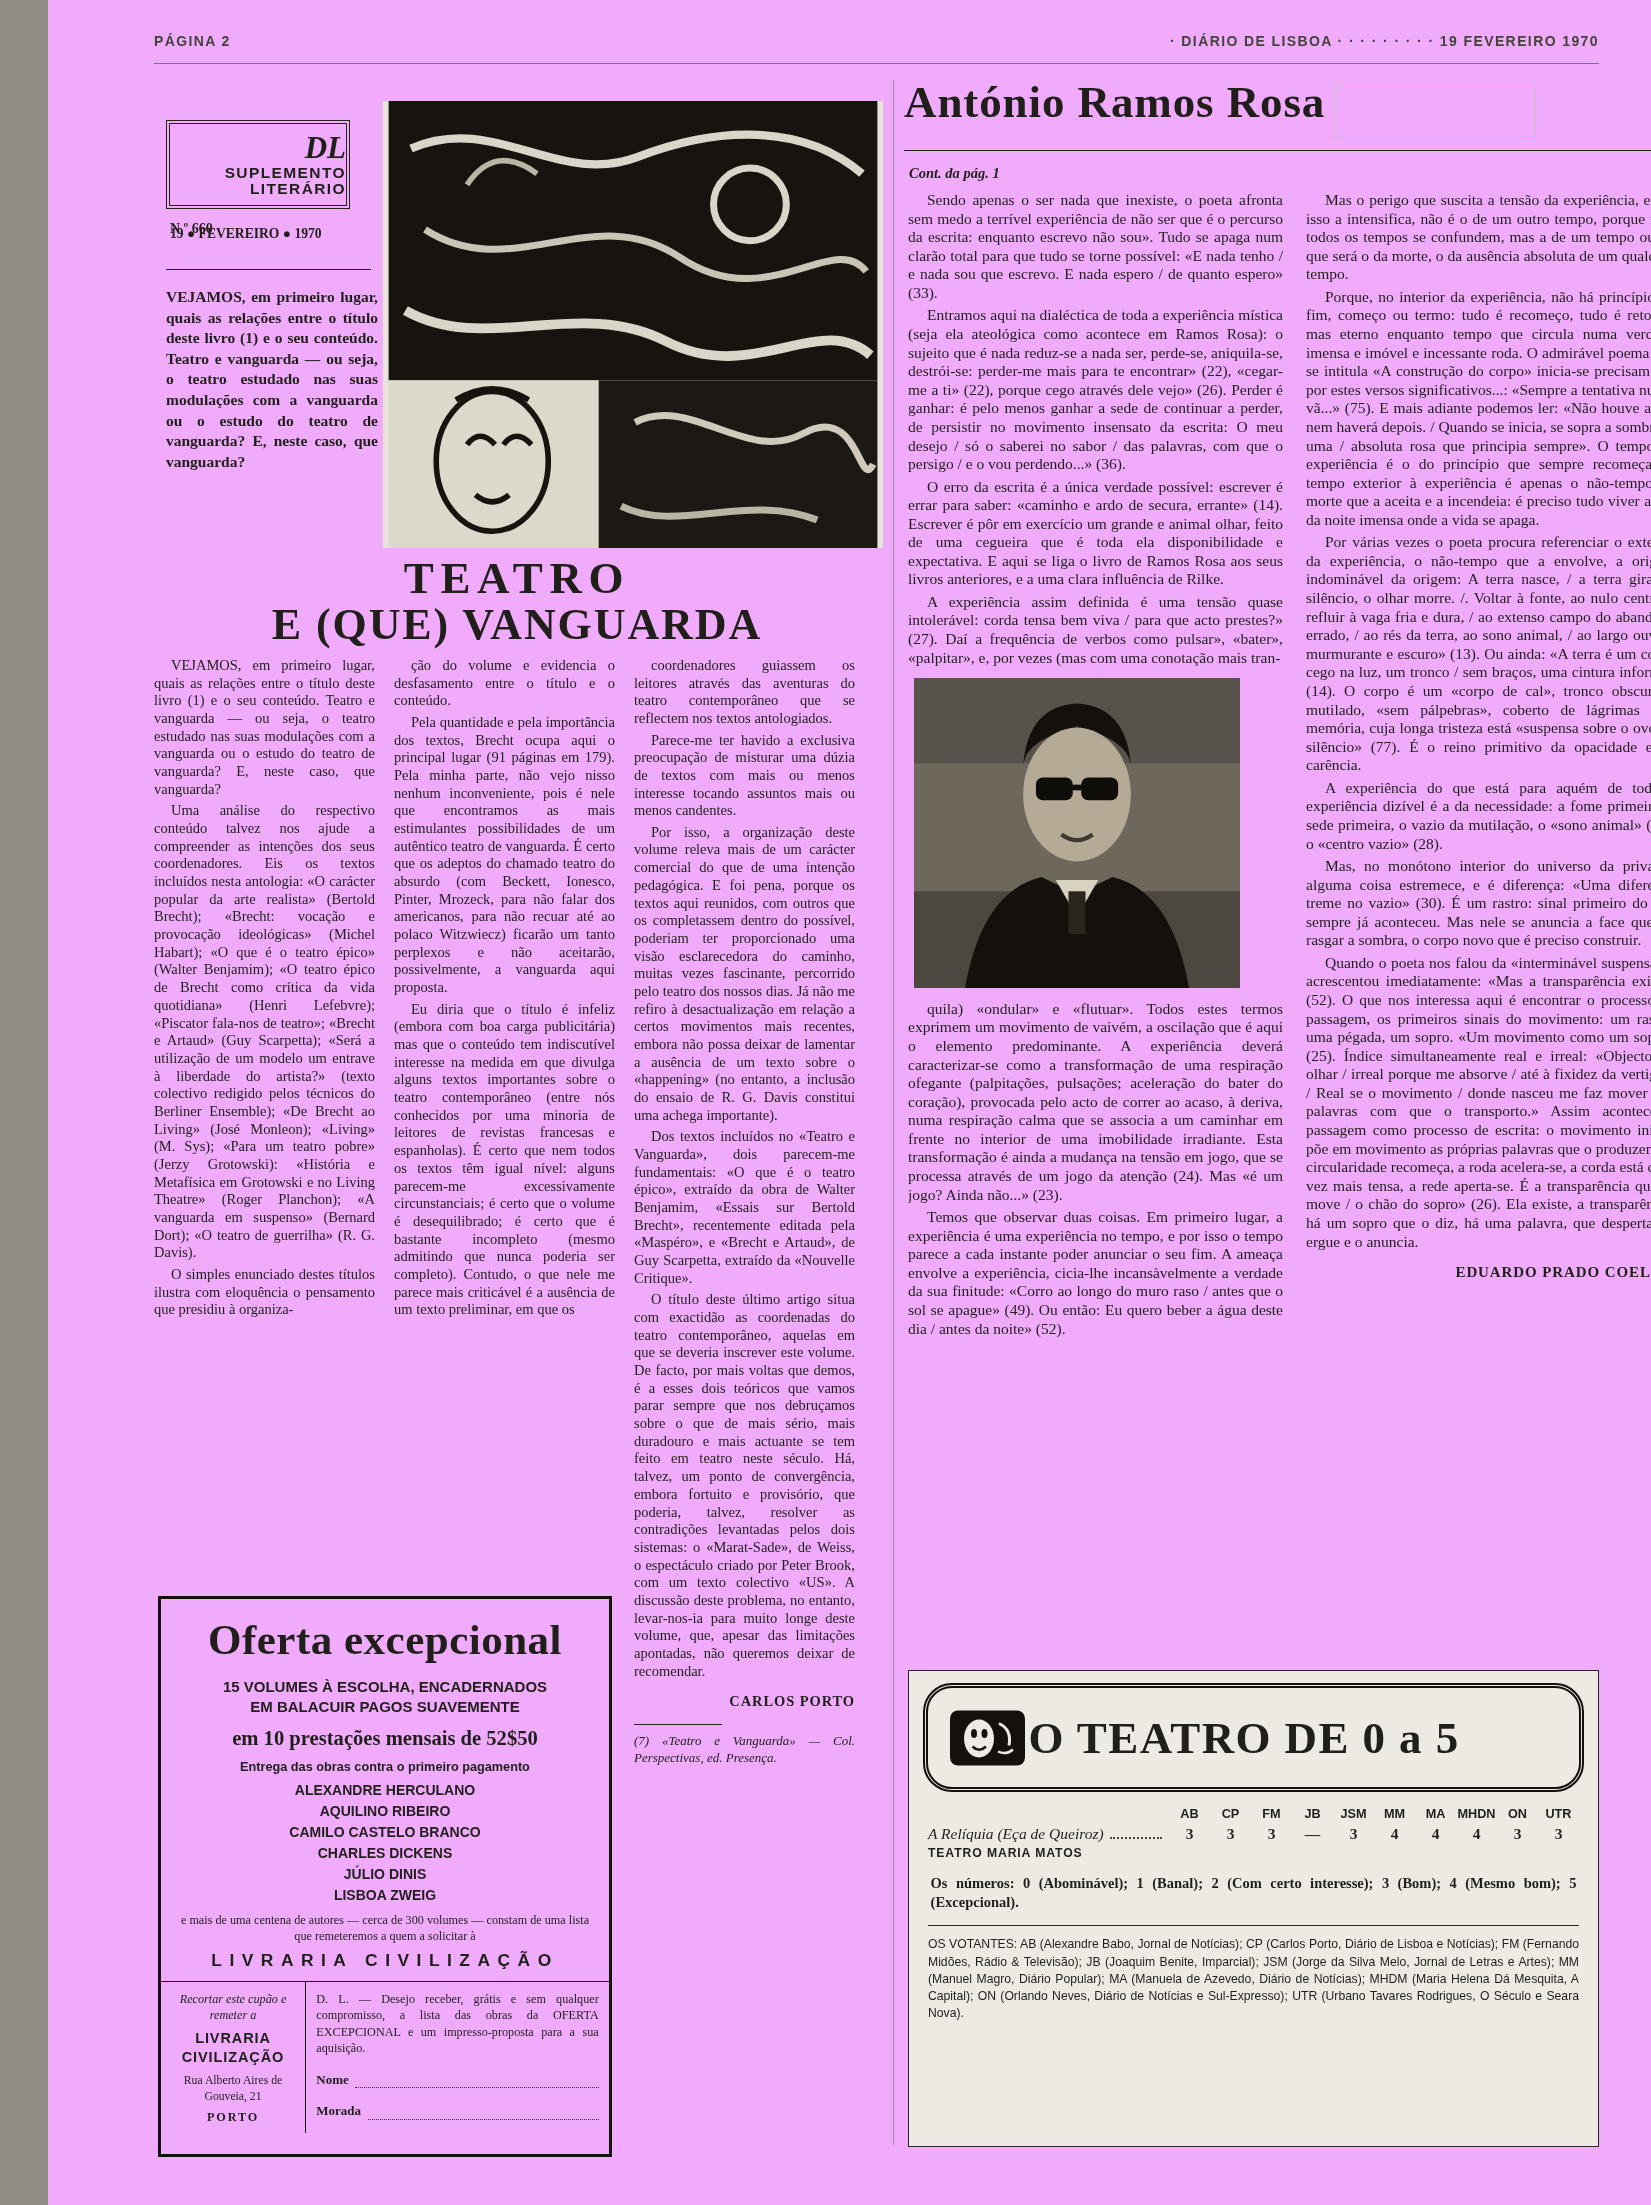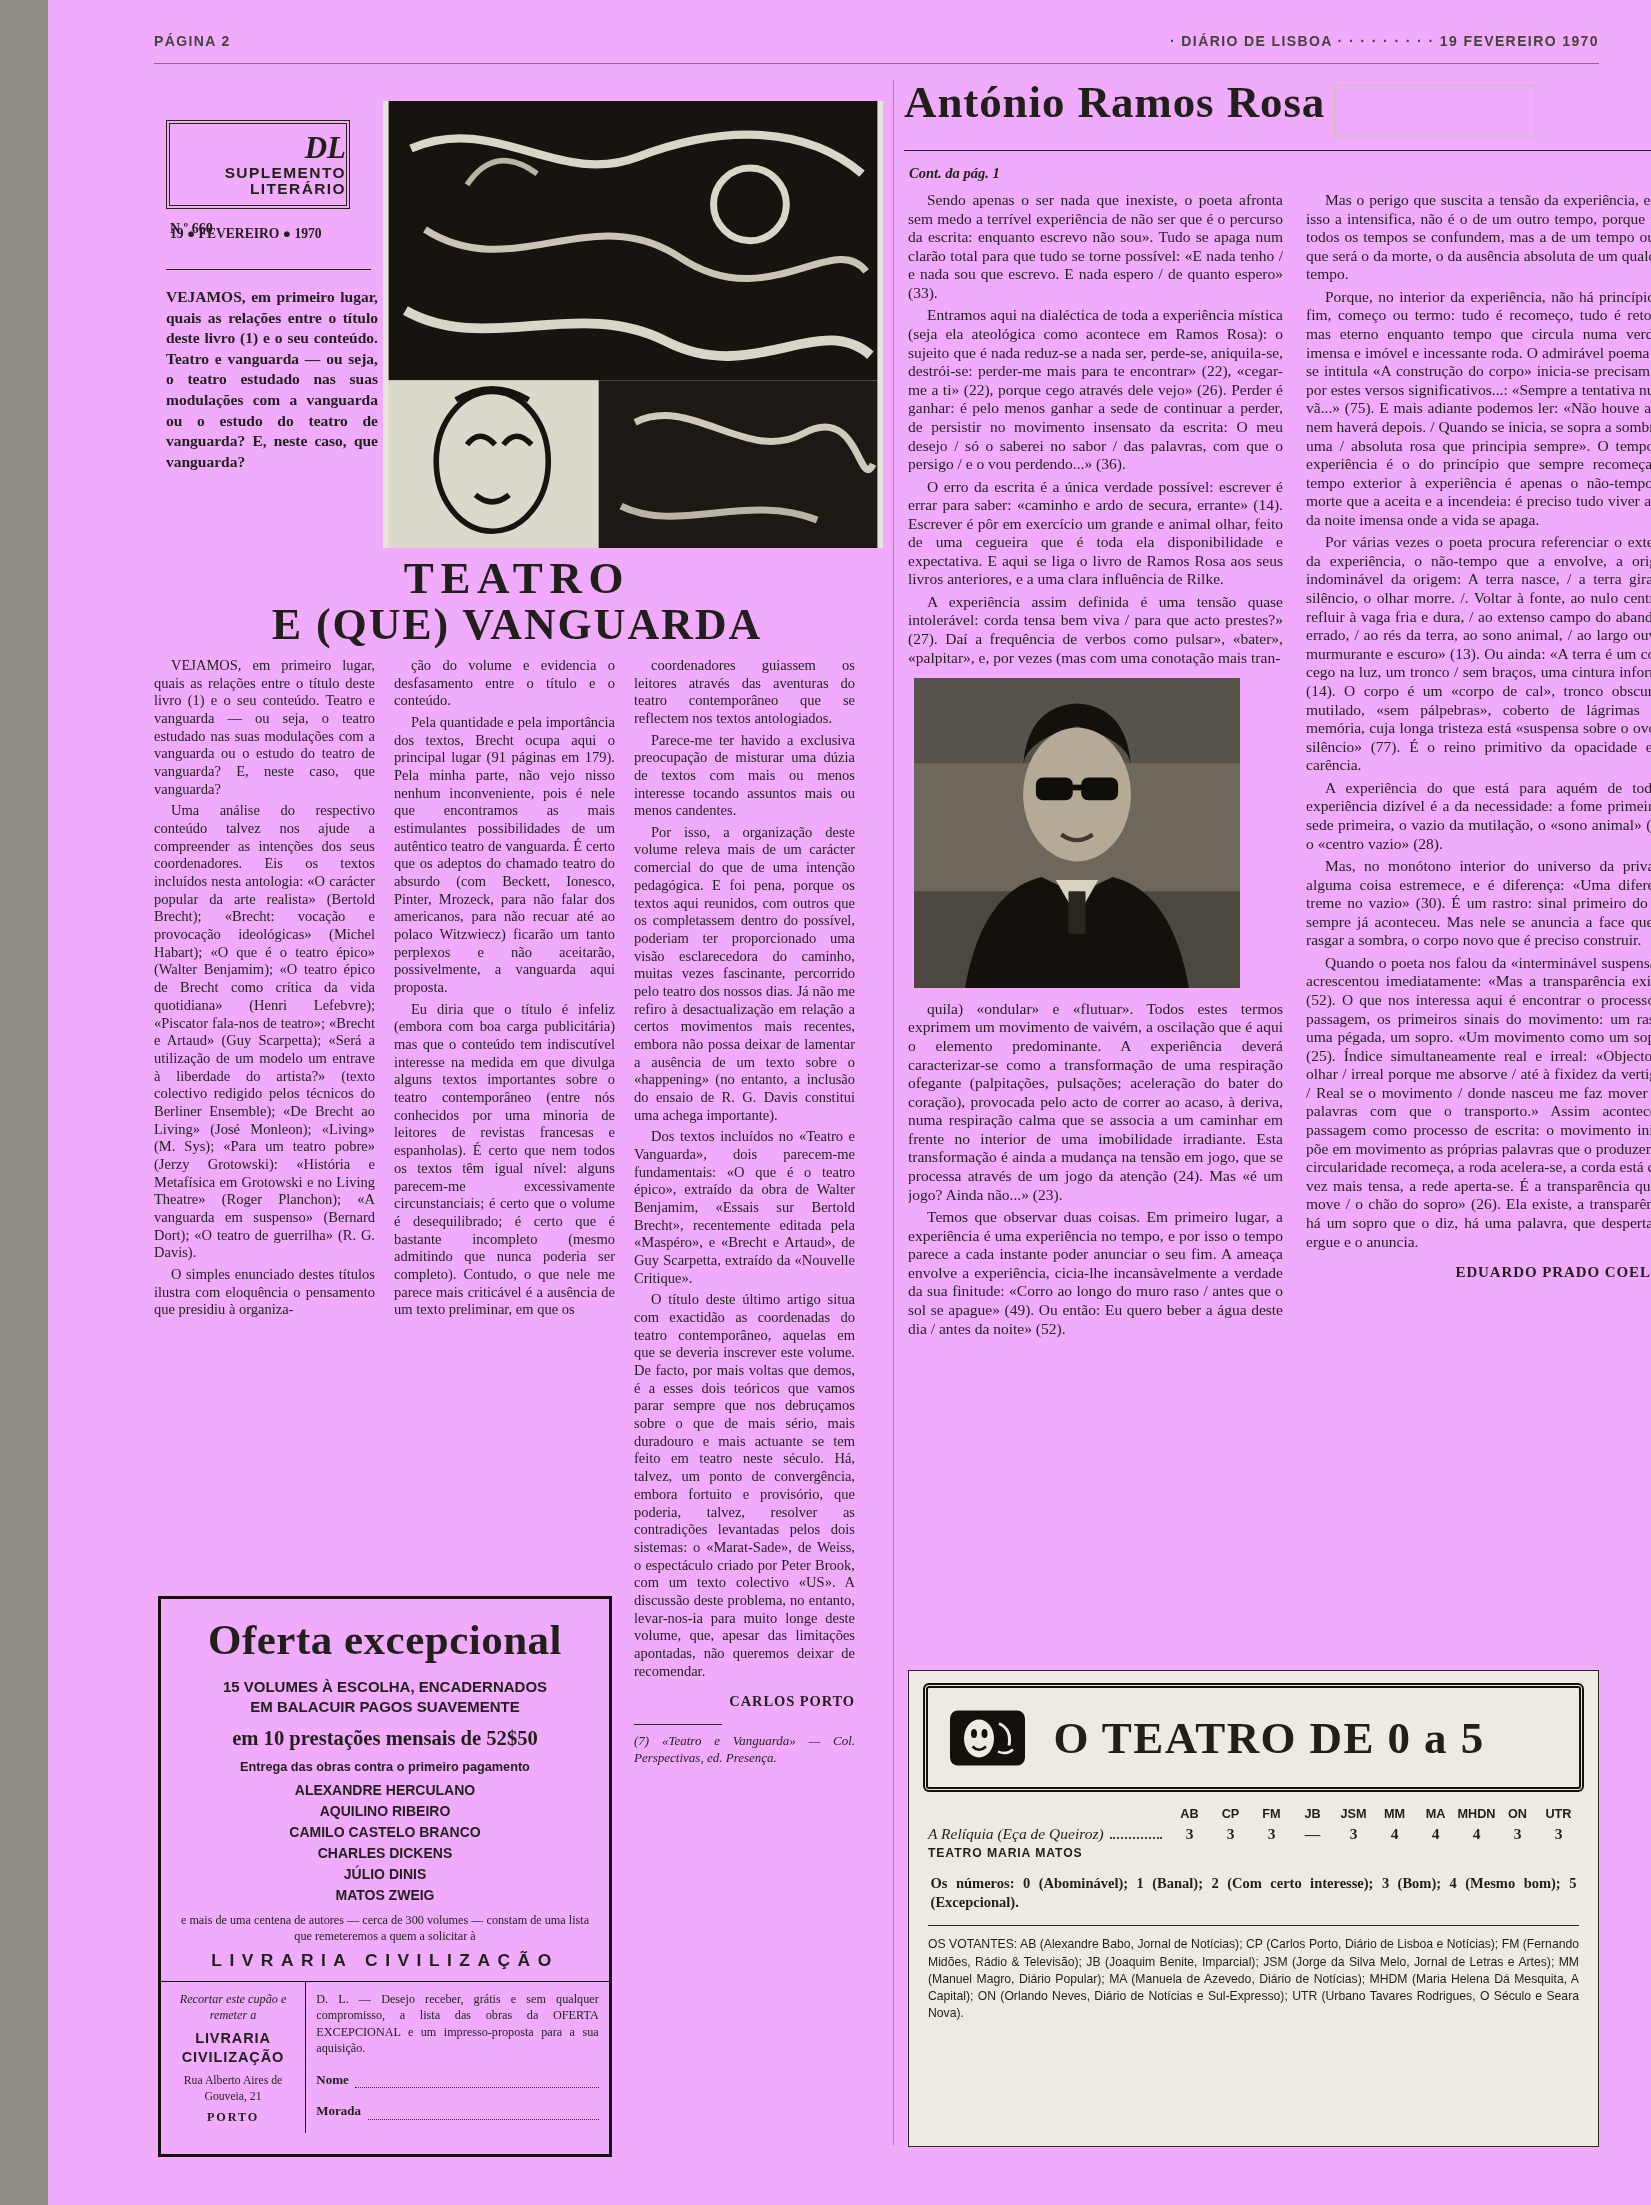--- a/index.html
+++ b/index.html
@@ -70,22 +70,22 @@
   .coupon-store{font-family:"Liberation Sans",sans-serif;font-weight:bold;font-size:14.5px;margin-top:4.7px;letter-spacing:0.9px;}
   .coupon-street{margin-top:5.6px;font-size:11.7px;}
   .coupon-city{font-weight:bold;margin-top:3.8px;letter-spacing:1.9px;}
   .coupon-right{flex:1;padding:8.4px 10.3px;font-size:12.2px;line-height:1.35;text-align:justify;}
   .form-line{display:flex;align-items:flex-end;margin-top:14px;}
   .form-label{font-weight:bold;font-size:13px;}
   .dots{flex:1;border-bottom:1.9px dotted #3a372f;margin-left:6.6px;height:12.2px;}
 
   
   .ratings{position:absolute;left:860px;top:1670px;width:691px;height:477px;border:1.4px solid #2b2822;background:#eceae2;}
-  .ratings-band{margin:12.2px 14px 0;border:5.6px double #14110c;border-radius:6px;height:109px;
-                display:flex;align-items:center;gap:29px;padding:0 21.6px;}
+  .ratings-band{margin:12.2px 14px 0;border:5.6px double #14110c;border-radius:29px;height:109px;
+                display:flex;align-items:center;gap:4px;padding:0 21.6px;}
   .masks{width:75px;height:56px;flex:0 0 auto;}
   .ratings-title{font-size:45px;font-weight:bold;letter-spacing:1.4px;white-space:nowrap;}
   .rt-head{display:flex;margin:15px 19px 0;font-family:"Liberation Sans",sans-serif;font-weight:bold;font-size:12.7px;}
   .rt-spacer{flex:1;}
   .rt-cell{width:41px;text-align:center;}
   .rt-row{display:flex;align-items:baseline;margin:3.8px 19px 0;font-size:15.5px;}
   .rt-work{font-style:italic;white-space:nowrap;}
   .rt-leader{flex:1;border-bottom:2.3px dotted #4a473f;margin:0 6.6px 4.7px;}
   .rt-val{width:41px;text-align:center;font-weight:bold;}
   .rt-venue{margin:1.9px 19px 0;font-family:"Liberation Sans",sans-serif;font-weight:bold;font-size:12.2px;letter-spacing:0.9px;}
@@ -219,21 +219,21 @@
       <div>EM BALACUIR PAGOS SUAVEMENTE</div>
     </div>
     <div class="ad-inst">em 10 prestações mensais de 52$50</div>
     <div class="ad-delivery">Entrega das obras contra o primeiro pagamento</div>
     <div class="ad-authors">
         <p>ALEXANDRE HERCULANO</p>
         <p>AQUILINO RIBEIRO</p>
         <p>CAMILO CASTELO BRANCO</p>
         <p>CHARLES DICKENS</p>
         <p>JÚLIO DINIS</p>
-        <p>MATOS ZWEIG</p>
+        <p>LISBOA ZWEIG</p>
       </div>
     <div class="ad-more">e mais de uma centena de autores — cerca de 300 volumes — constam de uma lista que remeteremos a quem a solicitar à</div>
     <div class="ad-store">LIVRARIA CIVILIZAÇÃO</div>
     <div class="coupon">
       <div class="coupon-left">
         <div class="coupon-cut">Recortar este cupão e remeter a</div>
         <div class="coupon-store">LIVRARIA CIVILIZAÇÃO</div>
         <div class="coupon-street">Rua Alberto Aires de Gouveia, 21</div>
         <div class="coupon-city">PORTO</div>
       </div>

